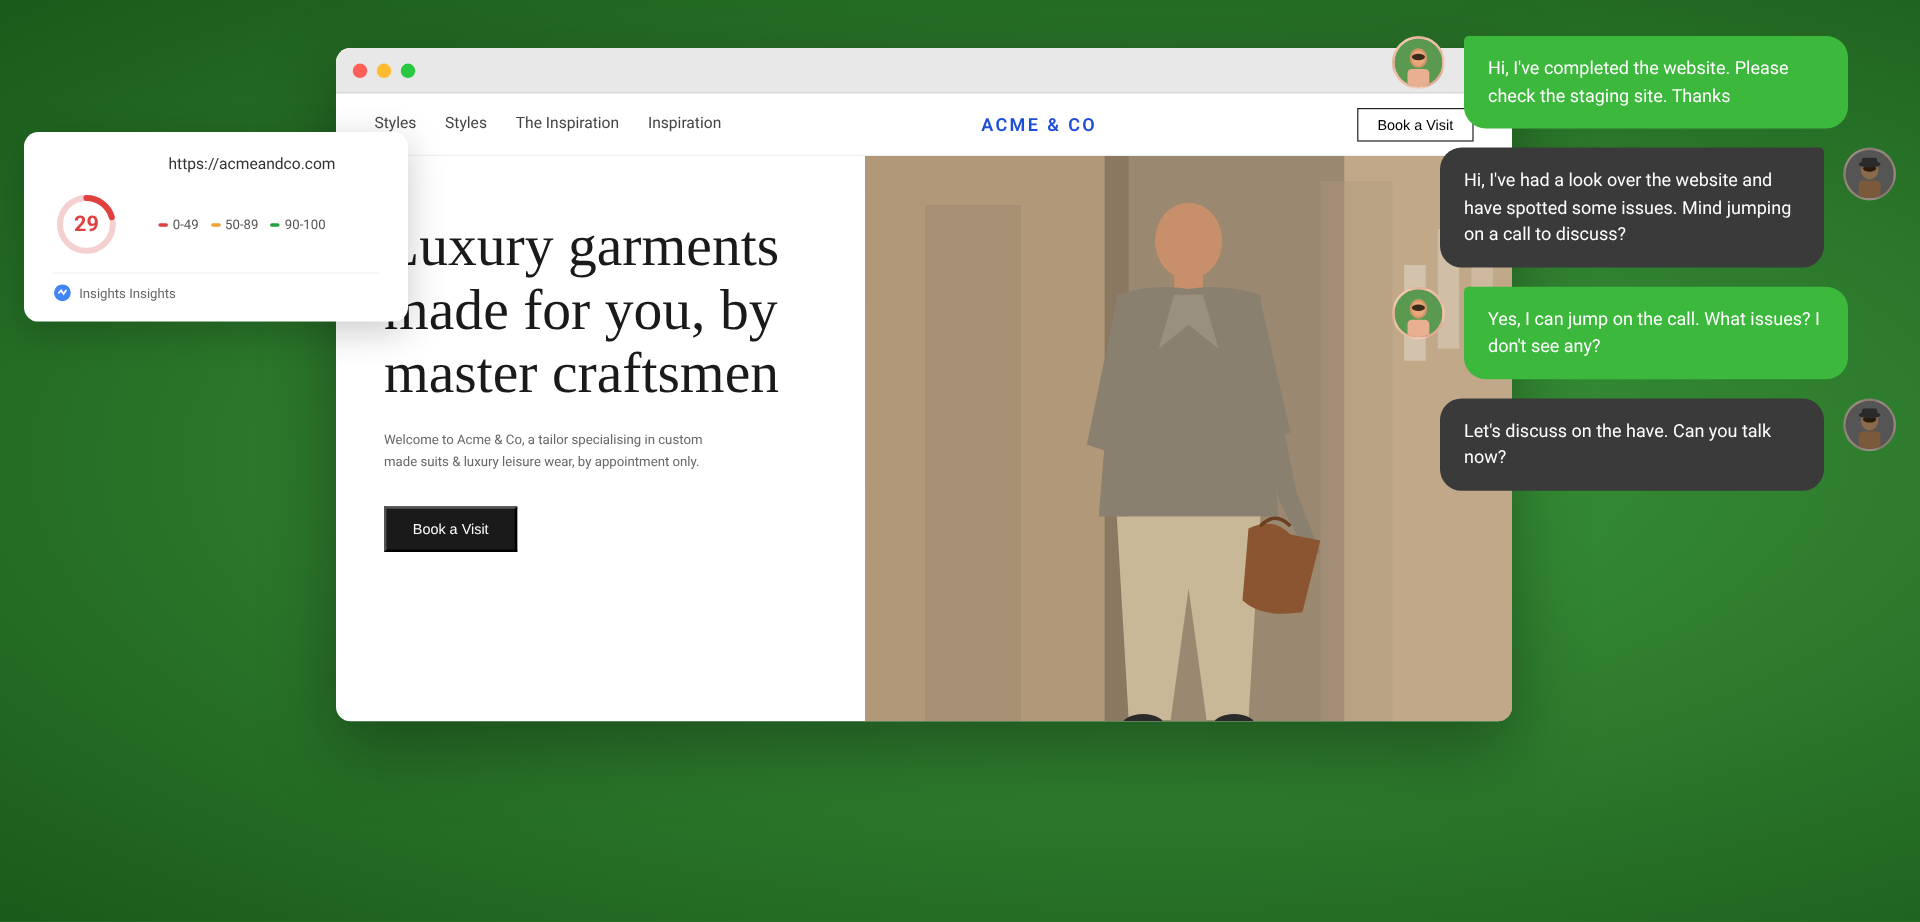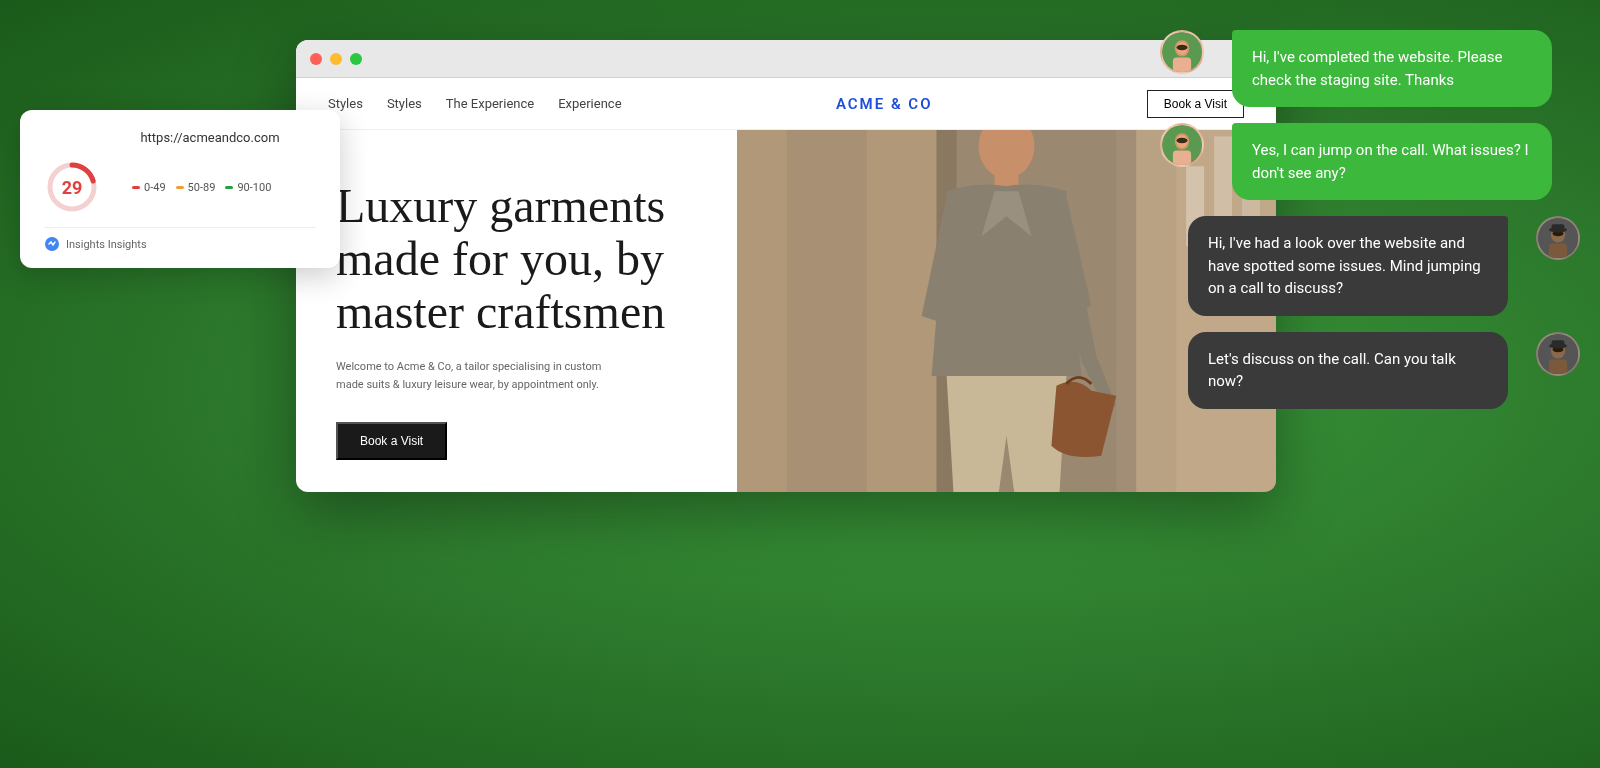--- a/index.html
+++ b/index.html
@@ -11,23 +11,23 @@
       background-image: radial-gradient(ellipse at 60% 50%, #3a9a3a 0%, #2d7a2d 50%, #1a5a1a 100%);
       font-family: -apple-system, BlinkMacSystemFont, 'Segoe UI', Roboto, sans-serif;
       overflow: hidden;
       position: relative;
     }
 
     
     .browser-window {
       position: absolute;
       top: 40px;
-      left: 296px;
+      left: 280px;
       width: 980px;
-      height: 452px;
+      height: 561px;
       background: #fff;
       border-radius: 12px;
       box-shadow: 0 20px 60px rgba(0,0,0,0.35);
       overflow: hidden;
     }
 
     .browser-chrome {
       background: #e8e8e8;
       height: 38px;
       display: flex;
@@ -233,21 +233,21 @@
       top: 30px;
       width: 420px;
       display: flex;
       flex-direction: column;
       gap: 16px;
     }
 
     .chat-bubble-row {
       display: flex;
       align-items: flex-start;
-      gap: 28px;
+      gap: 16px;
     }
 
     .chat-bubble-row.right {
       justify-content: flex-end;
     }
 
     .chat-bubble-row.left {
       justify-content: flex-start;
     }
 
@@ -345,22 +345,22 @@
   <div class="browser-chrome">
     <div class="traffic-light tl-red"></div>
     <div class="traffic-light tl-yellow"></div>
     <div class="traffic-light tl-green"></div>
   </div>
 
   <div class="website-nav">
     <div class="nav-links">
       <span>Styles</span>
       <span>Styles</span>
-      <span>The Experience</span>
-      <span>Experience</span>
+      <span>The Inspiration</span>
+      <span>Inspiration</span>
     </div>
     <div class="nav-brand">ACME &amp; CO</div>
     <button class="nav-cta">Book a Visit</button>
   </div>
 
   <div class="website-hero">
     <div class="hero-text-area">
       <h1 class="hero-headline">Luxury garments made for you, by master craftsmen</h1>
       <p class="hero-subtext">Welcome to Acme &amp; Co, a tailor specialising in custom made suits &amp; luxury leisure wear, by appointment only.</p>
       <button class="hero-btn">Book a Visit</button>
@@ -416,50 +416,50 @@
         <circle cx="22" cy="22" r="22" fill="#5a9a50"></circle>
         <ellipse cx="22" cy="18" rx="8" ry="9" fill="#d4956a"></ellipse>
         <ellipse cx="22" cy="18" rx="6" ry="7" fill="#e8a87a"></ellipse>
         <rect x="12" y="28" width="20" height="16" rx="4" fill="#e8b090"></rect>
         <ellipse cx="22" cy="17" rx="6" ry="3" fill="#3a2a1a"></ellipse>
       </svg>
     </div>
     <div class="bubble bubble-green">Hi, I've completed the website. Please check the staging site. Thanks</div>
   </div>
 
+  <div class="chat-bubble-row right">
+    <div class="bubble bubble-dark">Hi, I've had a look over the website and have spotted some issues. Mind jumping on a call to discuss?</div>
+    <div class="avatar avatar-person2">
+      <svg width="44" height="44" viewBox="0 0 44 44">
+        <circle cx="22" cy="22" r="22" fill="#555"></circle>
+        <ellipse cx="22" cy="18" rx="8" ry="9" fill="#8a6a4a"></ellipse>
+        <ellipse cx="22" cy="17" rx="6" ry="3" fill="#2a1a0a"></ellipse>
+
+        <ellipse cx="22" cy="13" rx="10" ry="3" fill="#2a2a2a"></ellipse>
+        <rect x="15" y="7" width="14" height="7" rx="2" fill="#2a2a2a"></rect>
+        <rect x="12" y="28" width="20" height="16" rx="4" fill="#7a5a3a"></rect>
+      </svg>
+    </div>
+  </div>
+
   <div class="chat-bubble-row left">
     <div class="avatar avatar-person1">
       <svg width="44" height="44" viewBox="0 0 44 44">
         <circle cx="22" cy="22" r="22" fill="#5a9a50"></circle>
         <ellipse cx="22" cy="18" rx="8" ry="9" fill="#d4956a"></ellipse>
         <ellipse cx="22" cy="18" rx="6" ry="7" fill="#e8a87a"></ellipse>
         <rect x="12" y="28" width="20" height="16" rx="4" fill="#e8b090"></rect>
         <ellipse cx="22" cy="17" rx="6" ry="3" fill="#3a2a1a"></ellipse>
       </svg>
     </div>
     <div class="bubble bubble-green-right">Yes, I can jump on the call. What issues? I don't see any?</div>
   </div>
 
   <div class="chat-bubble-row right">
-    <div class="bubble bubble-dark">Hi, I've had a look over the website and have spotted some issues. Mind jumping on a call to discuss?</div>
-    <div class="avatar avatar-person2">
-      <svg width="44" height="44" viewBox="0 0 44 44">
-        <circle cx="22" cy="22" r="22" fill="#555"></circle>
-        <ellipse cx="22" cy="18" rx="8" ry="9" fill="#8a6a4a"></ellipse>
-        <ellipse cx="22" cy="17" rx="6" ry="3" fill="#2a1a0a"></ellipse>
-
-        <ellipse cx="22" cy="13" rx="10" ry="3" fill="#2a2a2a"></ellipse>
-        <rect x="15" y="7" width="14" height="7" rx="2" fill="#2a2a2a"></rect>
-        <rect x="12" y="28" width="20" height="16" rx="4" fill="#7a5a3a"></rect>
-      </svg>
-    </div>
-  </div>
-
-  <div class="chat-bubble-row right">
-    <div class="bubble bubble-dark-bottom">Let's discuss on the call. Can you talk now?</div>
+    <div class="bubble bubble-dark-bottom">Let's discuss on the have. Can you talk now?</div>
     <div class="avatar avatar-person2">
       <svg width="44" height="44" viewBox="0 0 44 44">
         <circle cx="22" cy="22" r="22" fill="#555"></circle>
         <ellipse cx="22" cy="18" rx="8" ry="9" fill="#8a6a4a"></ellipse>
         <ellipse cx="22" cy="17" rx="6" ry="3" fill="#2a1a0a"></ellipse>
         <ellipse cx="22" cy="13" rx="10" ry="3" fill="#2a2a2a"></ellipse>
         <rect x="15" y="7" width="14" height="7" rx="2" fill="#2a2a2a"></rect>
         <rect x="12" y="28" width="20" height="16" rx="4" fill="#7a5a3a"></rect>
       </svg>
     </div>

